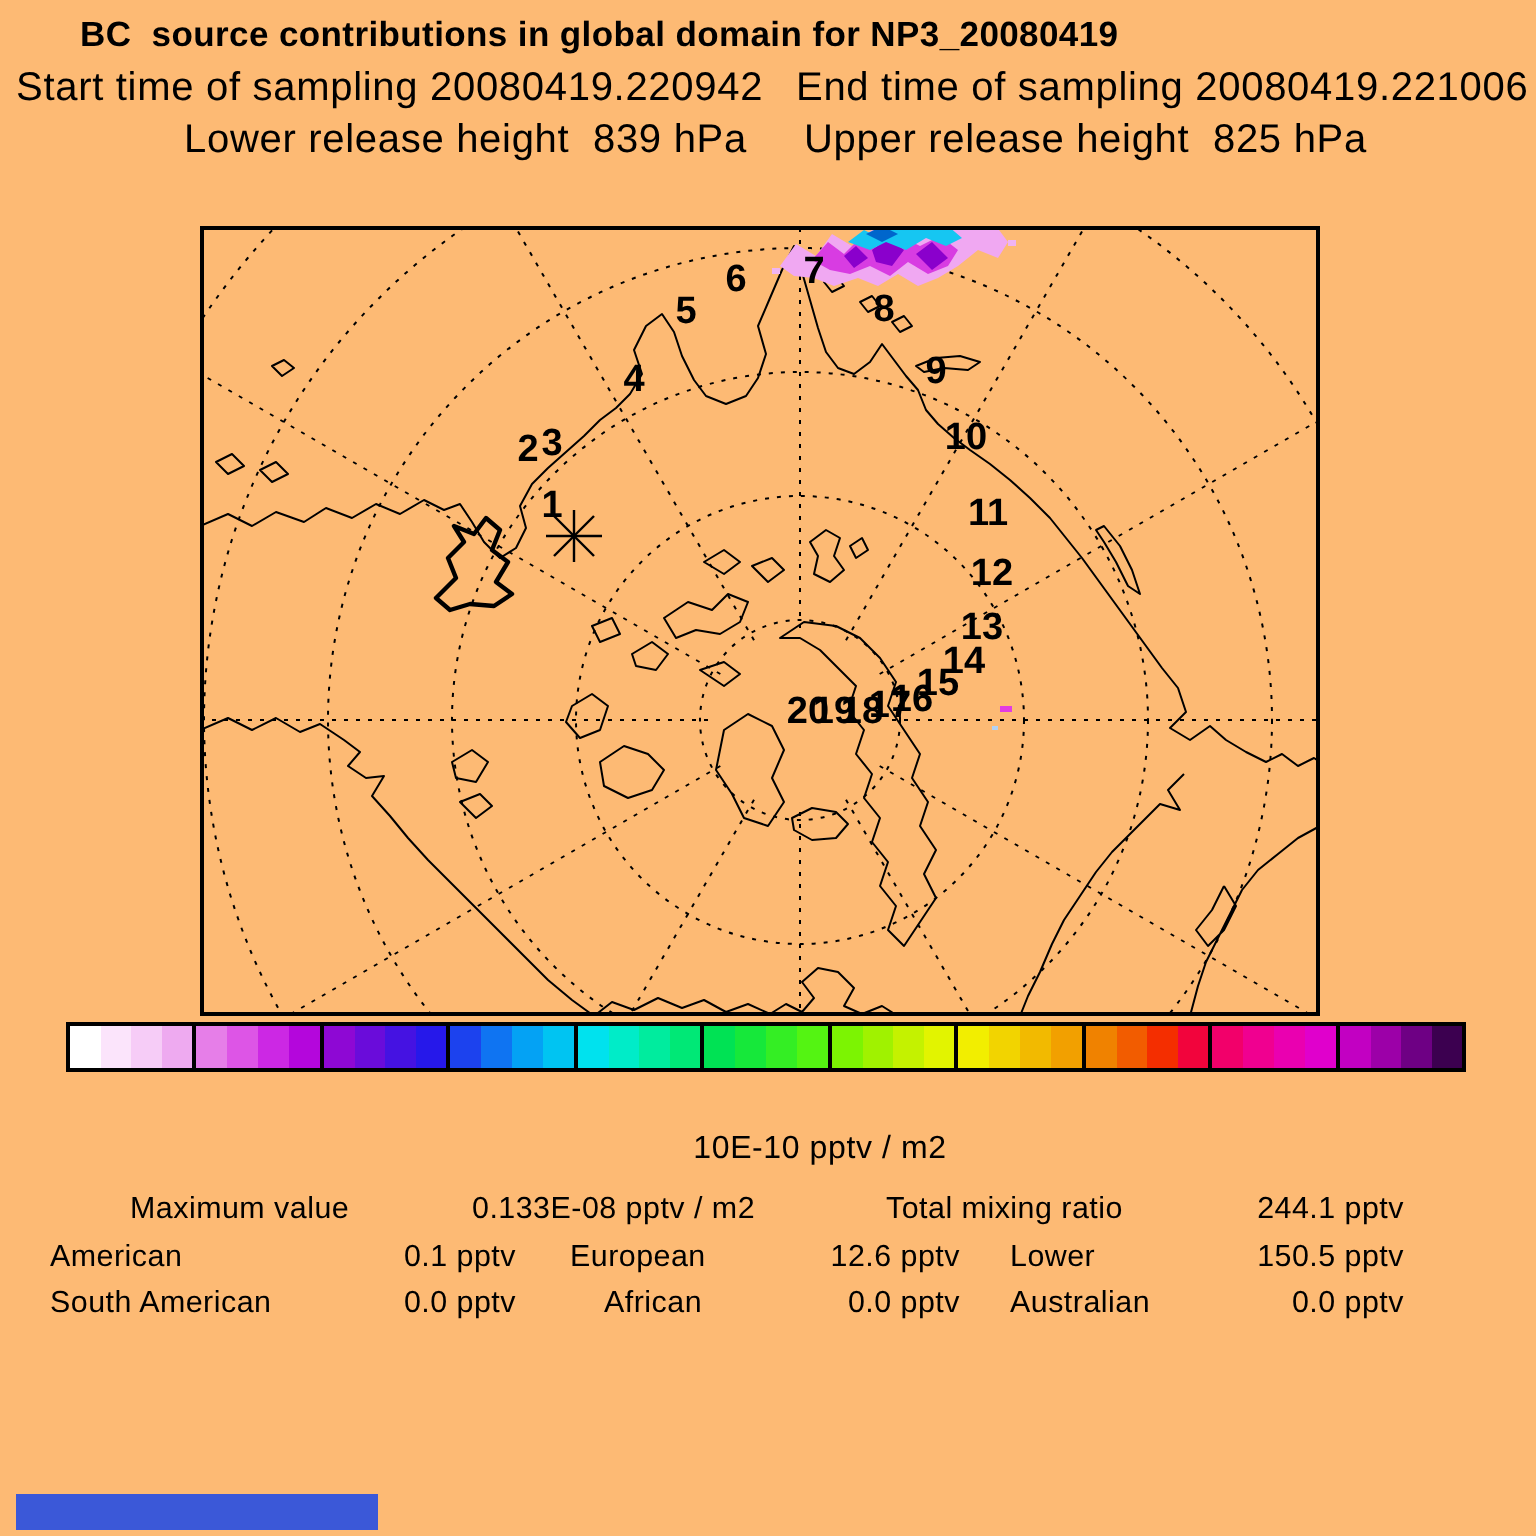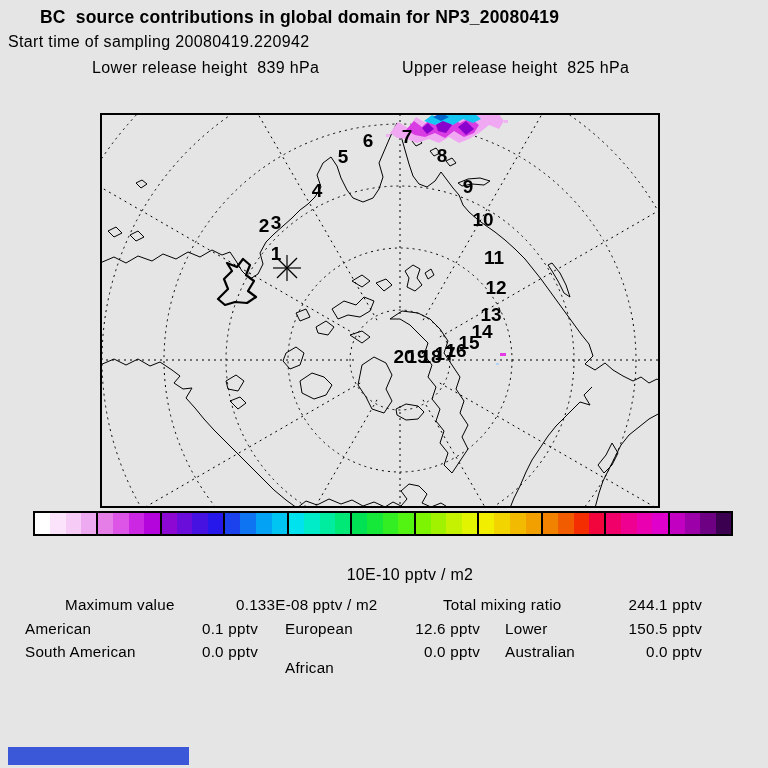--- a/index.html
+++ b/index.html
@@ -1,24 +1,24 @@
 <!DOCTYPE html>
 <html><head>
 <meta charset="utf-8">
 <style>
   html,body{margin:0;padding:0;background:#fff;}
-  #page{position:relative;width:768px;height:768px;background:#e5e5e5;overflow:hidden;
+  #page{position:relative;width:768px;height:768px;background:#fdba74;overflow:hidden;
         font-family:"Liberation Sans",sans-serif;color:#000;}
   .pre{white-space:pre;}
   .abs{position:absolute;}
   .title{left:40px;top:7px;font-size:17.5px;font-weight:700;letter-spacing:.2px;}
   .h2a{left:8px;top:33px;}  .h2b{left:398px;top:33px;}
   .h3a{left:92px;top:59px;} .h3b{left:402px;top:59px;}
   .h4{left:0;top:85px;width:768px;text-align:center;}
-  .hline{font-size:16px;letter-spacing:.35px;}
+  .hline{font-size:20px;letter-spacing:.35px;}
   
   #map{left:100px;top:113px;width:560px;height:395px;}
   
   #cbar{left:33px;top:511px;width:700px;height:25px;border:2px solid #000;
         box-sizing:border-box;display:flex;}
   .cbseg{flex:1 1 0;border-right:2px solid #000;}
   .cbseg:last-child{border-right:none;}
   #cbticks{left:33px;top:540px;width:700px;height:18px;}
   .cbtick{position:absolute;top:0;transform:translateX(-50%);
           font-size:15px;font-weight:700;letter-spacing:.2px;white-space:pre;}
@@ -31,20 +31,21 @@
   #bluebar{left:8px;top:747px;width:181px;height:18px;background:#3b58d8;}
   svg text.traj{font:700 19px "Liberation Sans",sans-serif;}
 </style>
 </head>
 <body>
 
 <div id="page">
 
   <div class="abs title pre">BC  source contributions in global domain for NP3_20080419</div>
   <div class="abs hline pre h2a">Start time of sampling 20080419.220942</div>
+  <div class="abs hline pre h2b">End time of sampling 20080419.221006</div>
   <div class="abs hline pre h3a">Lower release height  839 hPa</div>
   <div class="abs hline pre h3b">Upper release height  825 hPa</div>
 
   <svg id="map" class="abs" viewBox="0 0 560 395" width="560" height="395">
     <g id="graticule" stroke="#000" stroke-width="1" fill="none" stroke-dasharray="2,4">
         <circle cx="300" cy="247" r="50"></circle>
         <circle cx="300" cy="247" r="112"></circle>
         <circle cx="300" cy="247" r="174"></circle>
         <circle cx="300" cy="247" r="236"></circle>
         <circle cx="300" cy="247" r="298"></circle>
@@ -145,19 +146,19 @@
 
   <div class="abs stat r2 lc" style="left:25px;width:165px;">American</div>
   <div class="abs stat r2 vbox" style="left:158px;width:100px;">0.1 pptv</div>
   <div class="abs stat r2 lc" style="left:285px;width:130px;">European</div>
   <div class="abs stat r2 vbox" style="left:385px;width:95px;">12.6 pptv</div>
   <div class="abs stat r2 lc" style="left:505px;width:125px;">Lower</div>
   <div class="abs stat r2 vbox" style="left:590px;width:112px;">150.5 pptv</div>
 
   <div class="abs stat r3 lc" style="left:25px;width:165px;">South American</div>
   <div class="abs stat r3 vbox" style="left:158px;width:100px;">0.0 pptv</div>
-  <div class="abs stat r3 lc" style="left:285px;width:130px;margin-top:16px;">African</div>
+  <div class="abs stat r3 lc" style="left:302px;width:130px;">African</div>
   <div class="abs stat r3 vbox" style="left:385px;width:95px;">0.0 pptv</div>
   <div class="abs stat r3 lc" style="left:505px;width:125px;">Australian</div>
   <div class="abs stat r3 vbox" style="left:590px;width:112px;">0.0 pptv</div>
 
   <div id="bluebar" class="abs"></div>
 </div>
 
 </body></html>

